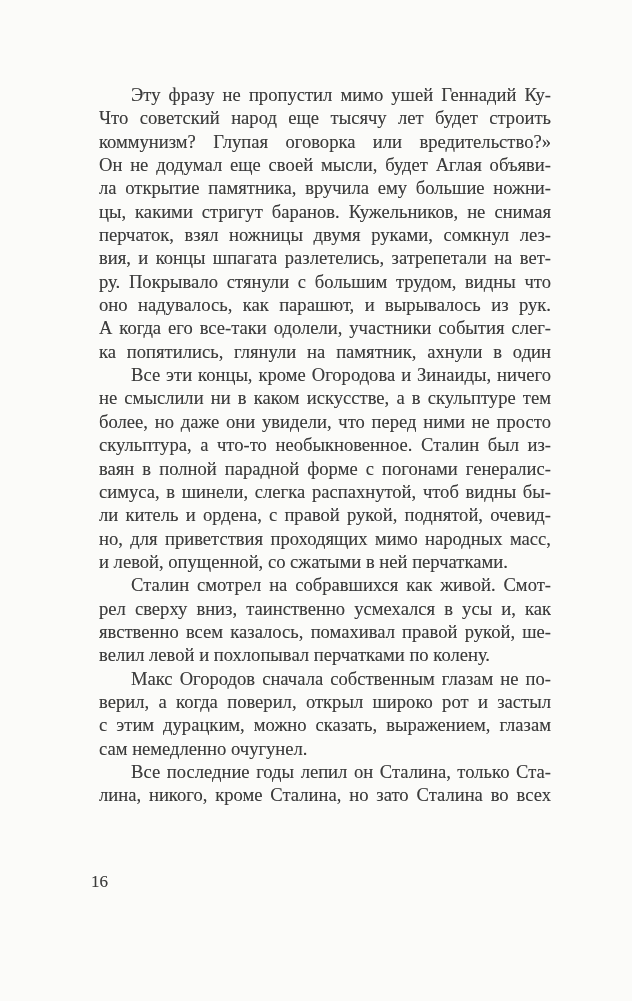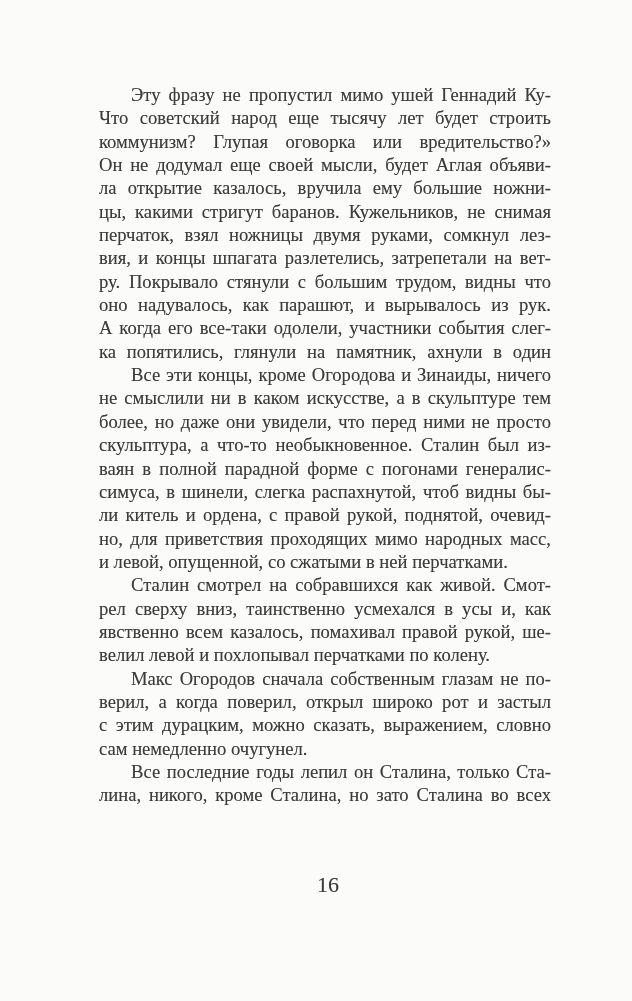--- a/index.html
+++ b/index.html
@@ -39,39 +39,38 @@
     text-shadow: 0 0 0.6px rgba(70,70,70,0.45);
   }
   .line.first {
     text-indent: 32px;
   }
   .line.last {
     text-align-last: left;
   }
   .page-number {
     position: absolute;
-    left: 102px;
+    left: 91px;
     top: 872px;
     width: 452px;
-    text-align: center;
     color: #3c3c3c;
-    font-size: 22px;
+    font-size: 17px;
     text-shadow: 0 0 0.6px rgba(70,70,70,0.45);
   }
 </style>
 </head>
 <body>
 
 <div class="book-page">
   <div class="page-text">
       <div class="line first">Эту фразу не пропустил мимо ушей Геннадий Ку-</div>
       <div class="line">Что советский народ еще тысячу лет будет строить</div>
       <div class="line">коммунизм? Глупая оговорка или вредительство?»</div>
       <div class="line">Он не додумал еще своей мысли, будет Аглая объяви-</div>
-      <div class="line">ла открытие казалось, вручила ему большие ножни-</div>
+      <div class="line">ла открытие памятника, вручила ему большие ножни-</div>
       <div class="line">цы, какими стригут баранов. Кужельников, не снимая</div>
       <div class="line">перчаток, взял ножницы двумя руками, сомкнул лез-</div>
       <div class="line">вия, и концы шпагата разлетелись, затрепетали на вет-</div>
       <div class="line">ру. Покрывало стянули с большим трудом, видны что</div>
       <div class="line">оно надувалось, как парашют, и вырывалось из рук.</div>
       <div class="line">А когда его все-таки одолели, участники события слег-</div>
       <div class="line">ка попятились, глянули на памятник, ахнули в один</div>
       <div class="line first">Все эти концы, кроме Огородова и Зинаиды, ничего</div>
       <div class="line">не смыслили ни в каком искусстве, а в скульптуре тем</div>
       <div class="line">более, но даже они увидели, что перед ними не просто</div>
@@ -80,19 +79,19 @@
       <div class="line">симуса, в шинели, слегка распахнутой, чтоб видны бы-</div>
       <div class="line">ли китель и ордена, с правой рукой, поднятой, очевид-</div>
       <div class="line">но, для приветствия проходящих мимо народных масс,</div>
       <div class="line last">и левой, опущенной, со сжатыми в ней перчатками.</div>
       <div class="line first">Сталин смотрел на собравшихся как живой. Смот-</div>
       <div class="line">рел сверху вниз, таинственно усмехался в усы и, как</div>
       <div class="line">явственно всем казалось, помахивал правой рукой, ше-</div>
       <div class="line last">велил левой и похлопывал перчатками по колену.</div>
       <div class="line first">Макс Огородов сначала собственным глазам не по-</div>
       <div class="line">верил, а когда поверил, открыл широко рот и застыл</div>
-      <div class="line">с этим дурацким, можно сказать, выражением, словно</div>
+      <div class="line">с этим дурацким, можно сказать, выражением, глазам</div>
       <div class="line last">сам немедленно очугунел.</div>
       <div class="line first">Все последние годы лепил он Сталина, только Ста-</div>
       <div class="line">лина, никого, кроме Сталина, но зато Сталина во всех</div>
     </div>
   <div class="page-number">16</div>
 </div>
 
 </body></html>

